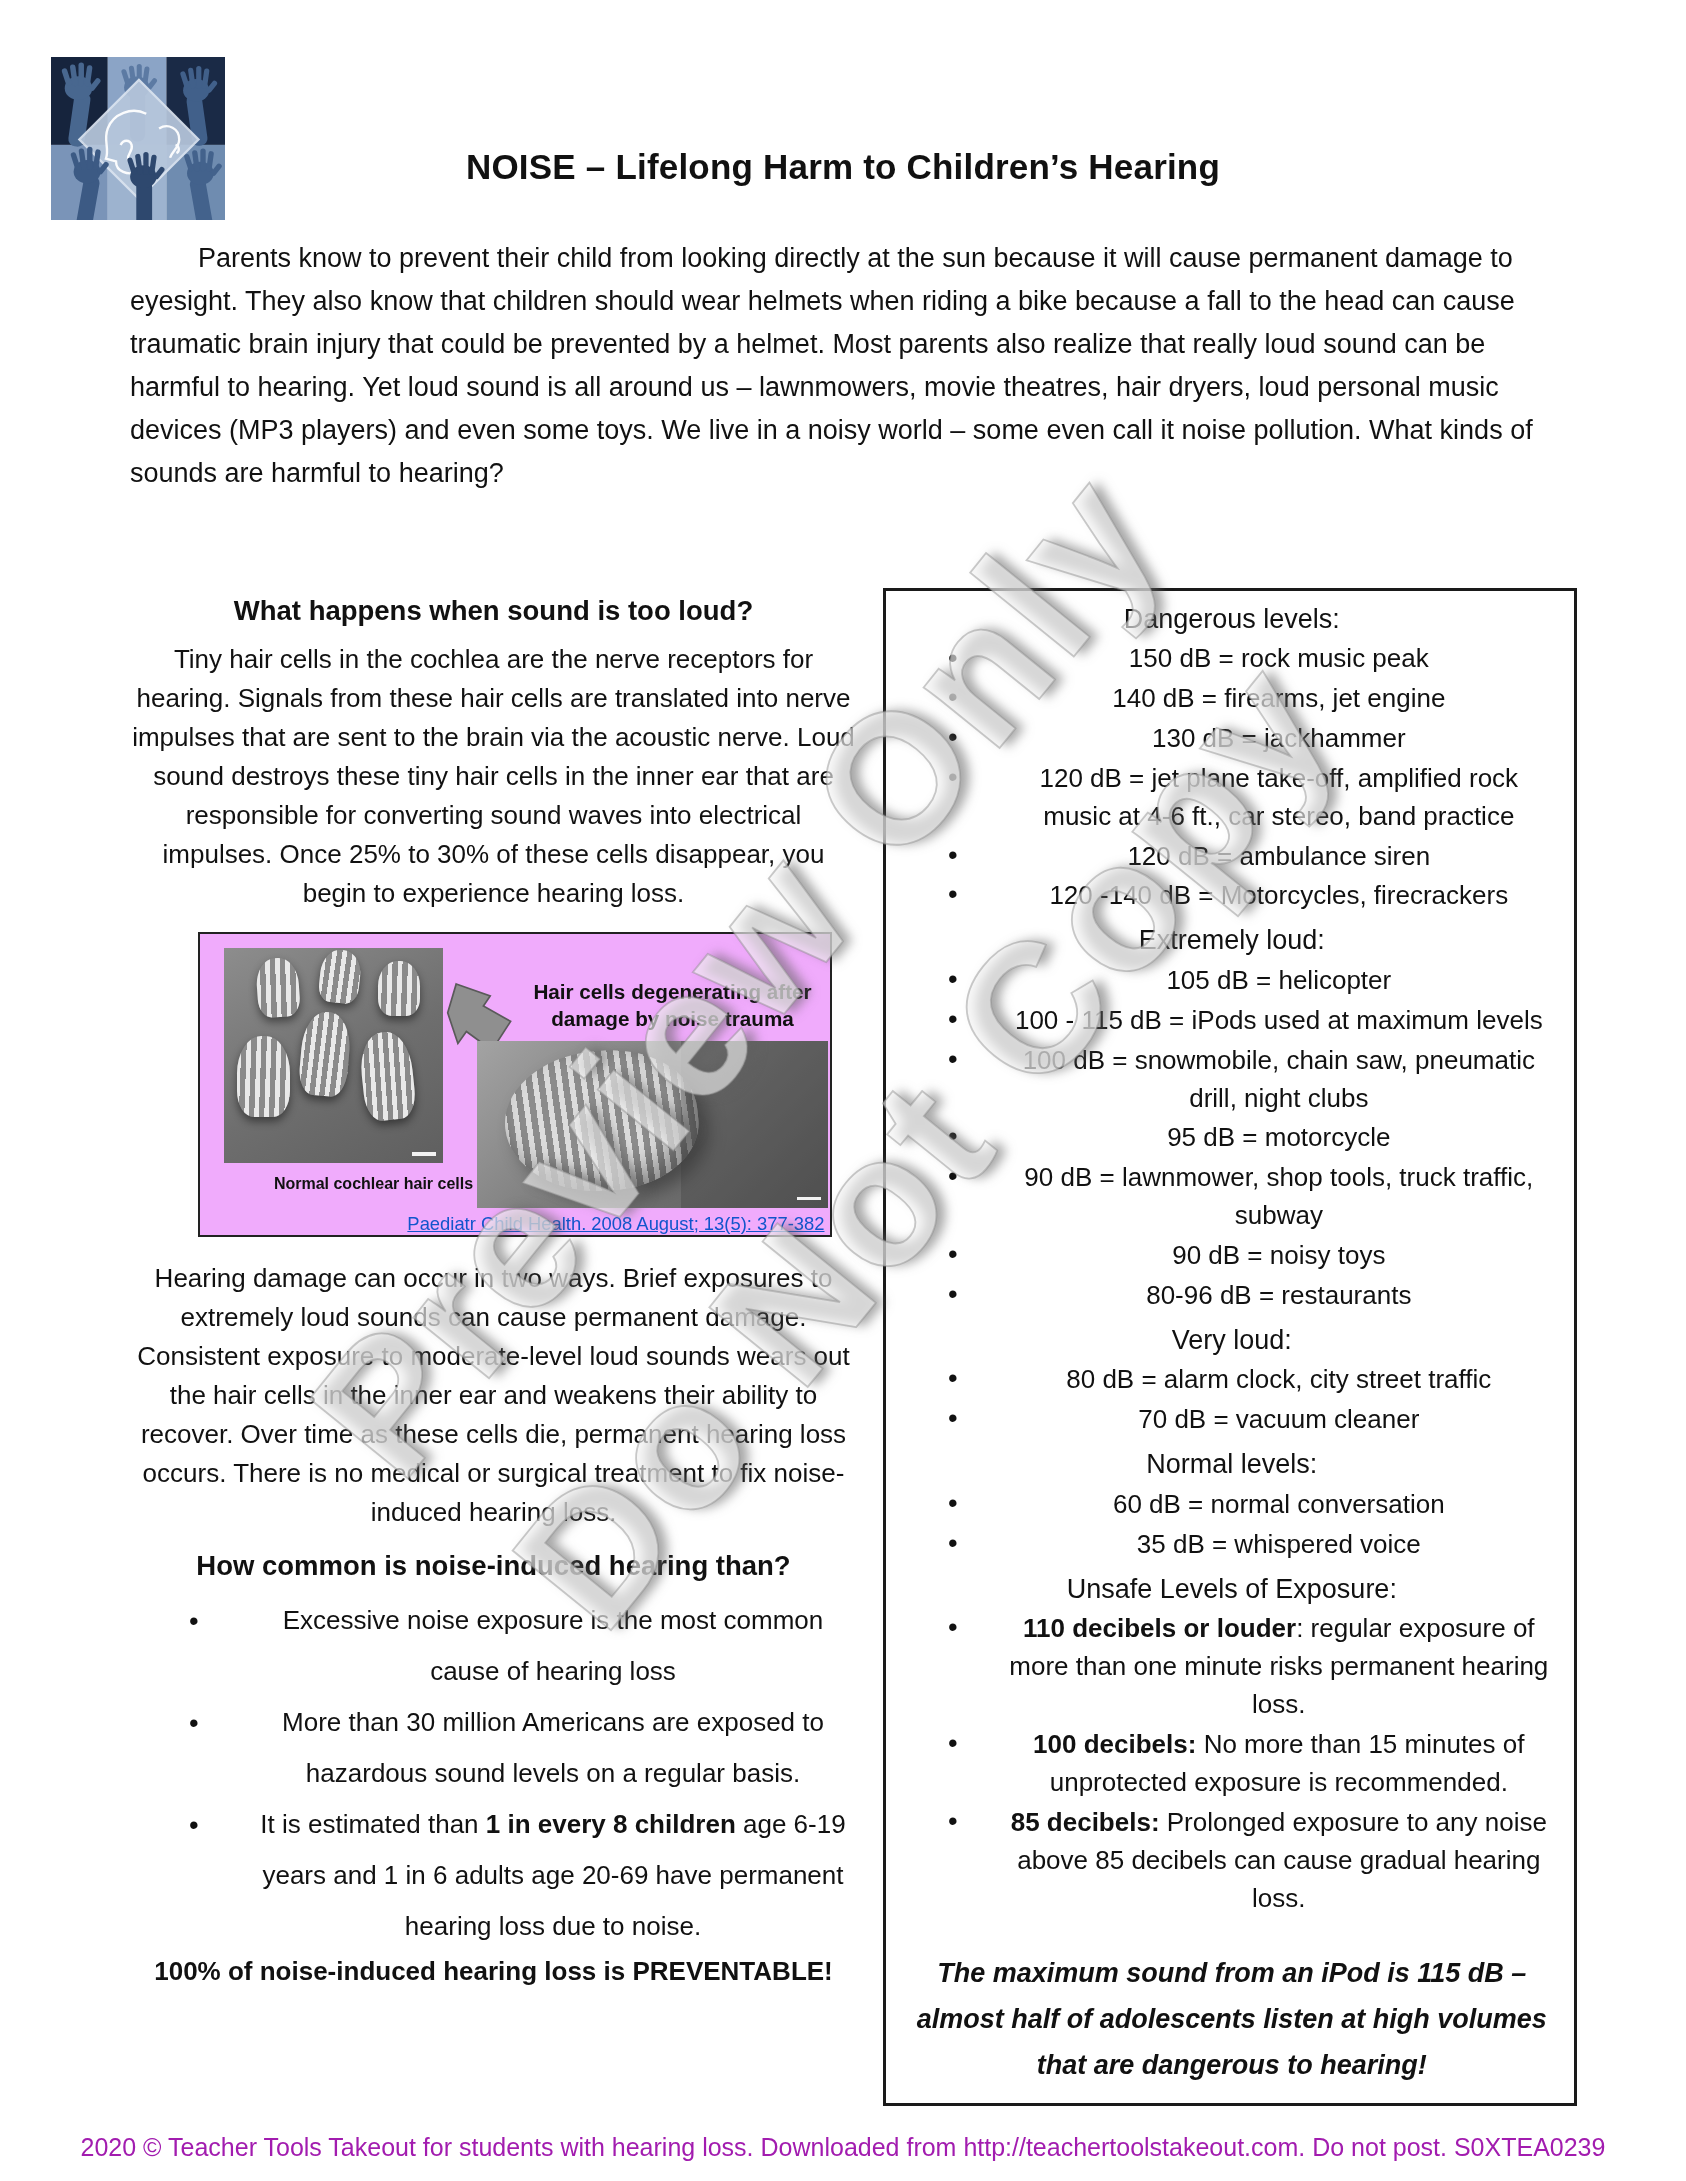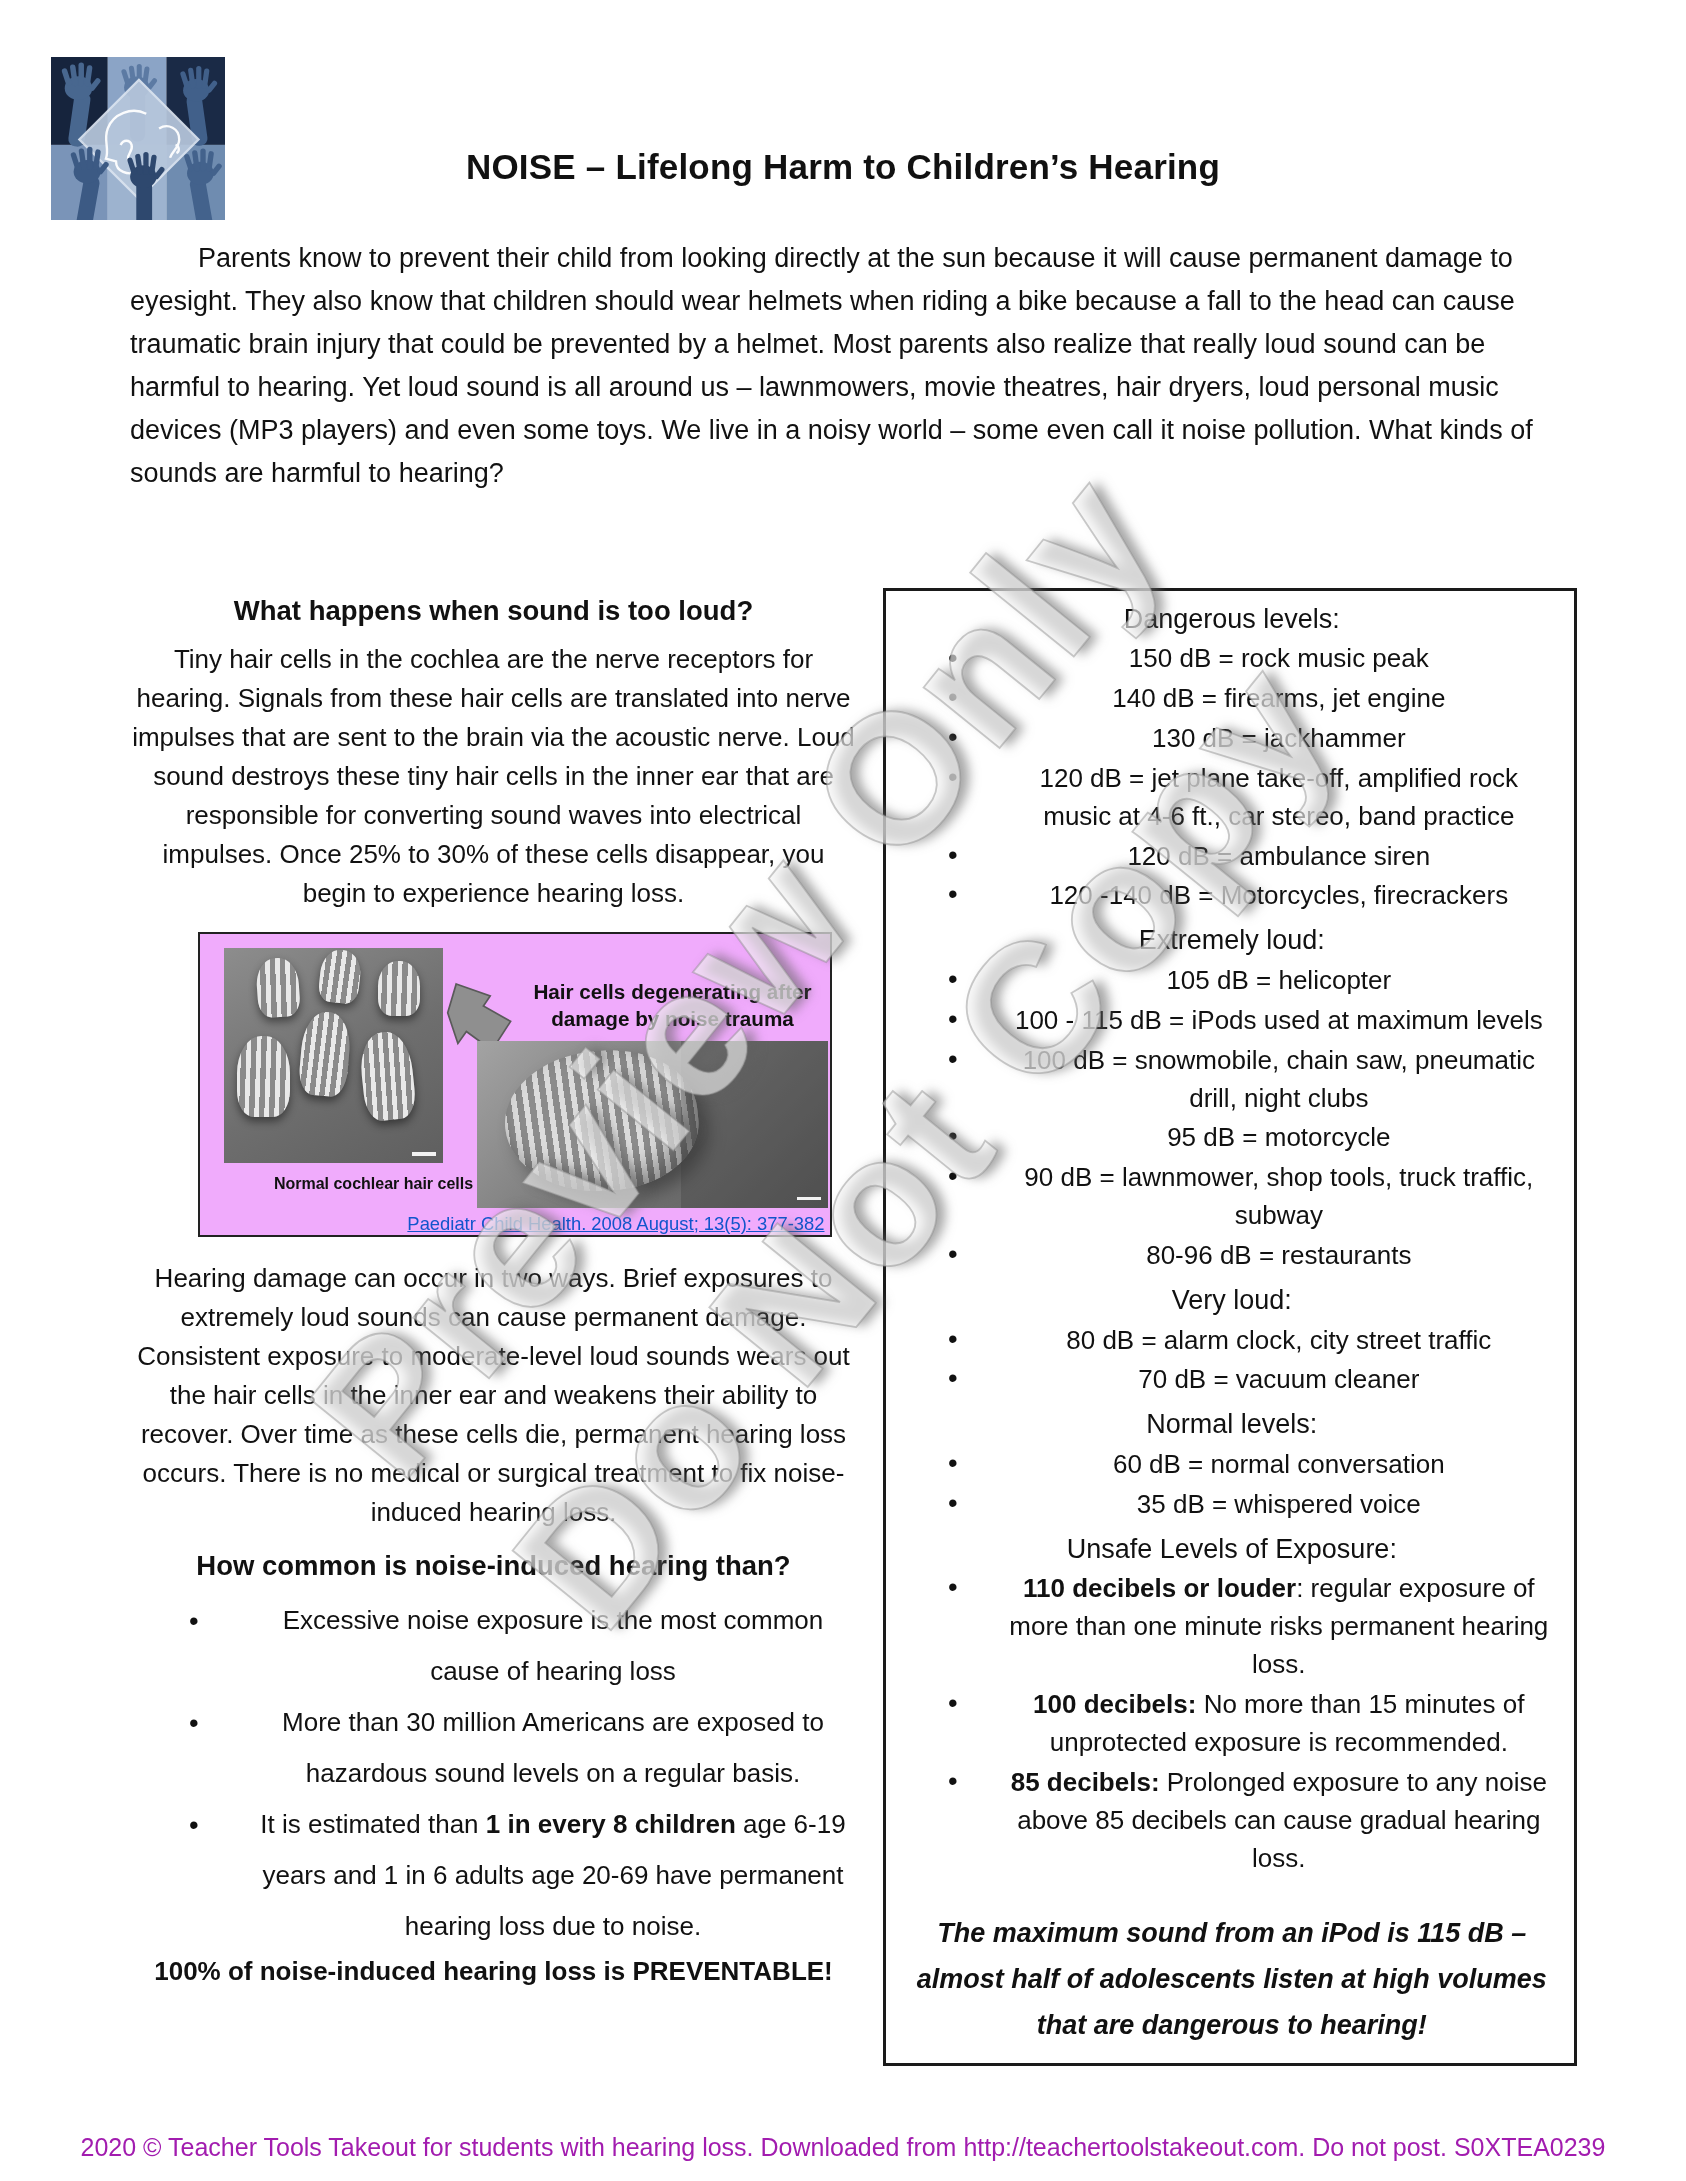--- a/index.html
+++ b/index.html
@@ -223,20 +223,21 @@
         </section>
 
         <section>
           <h3>Extremely loud:</h3>
           <ul>
               <li>105 dB = helicopter</li>
               <li>100 - 115 dB = iPods used at maximum levels</li>
               <li>100 dB = snowmobile, chain saw, pneumatic drill, night clubs</li>
               <li>95 dB = motorcycle</li>
               <li>90 dB = lawnmower, shop tools, truck traffic, subway</li>
+              <li>90 dB = noisy toys</li>
               <li>80-96 dB = restaurants</li>
             </ul>
         </section>
 
         <section>
           <h3>Very loud:</h3>
           <ul>
               <li>80 dB = alarm clock, city street traffic</li>
               <li>70 dB = vacuum cleaner</li>
             </ul>

